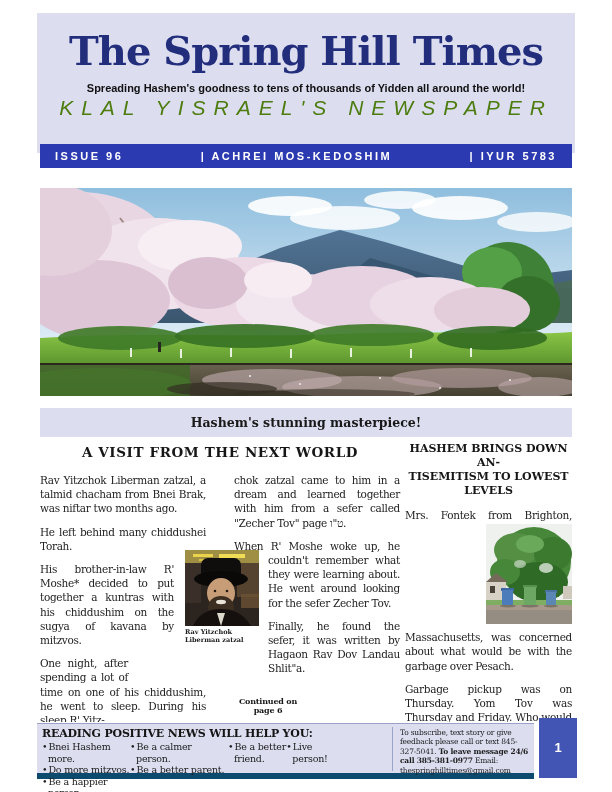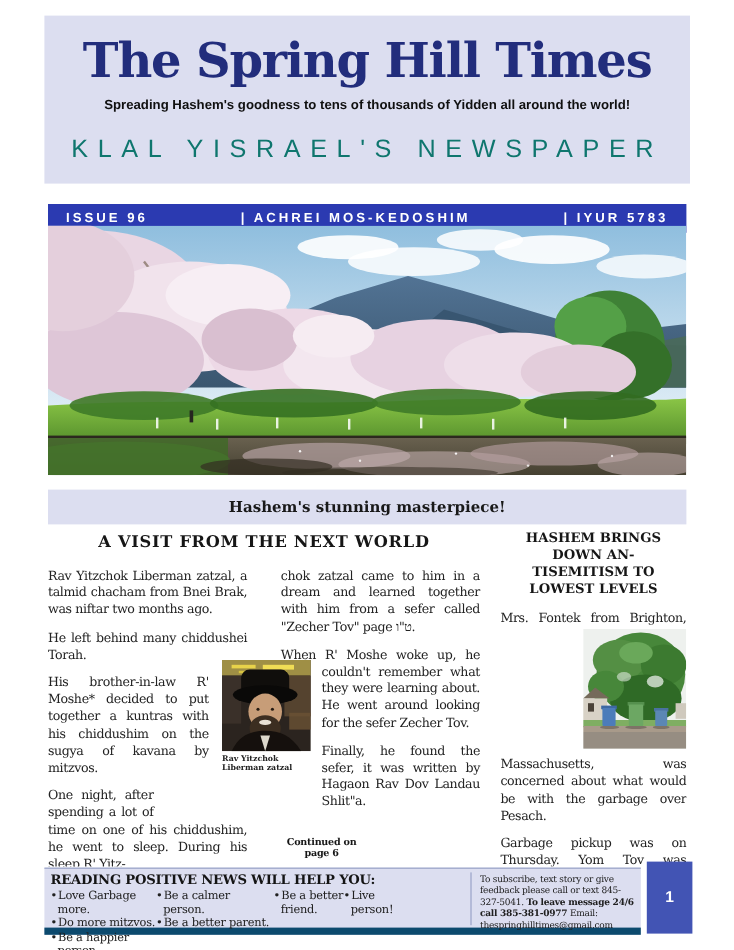--- a/index.html
+++ b/index.html
@@ -6,41 +6,41 @@
   .page{position:relative;width:612px;height:792px;background:#ffffff;overflow:hidden;
         font-family:"DejaVu Serif",serif;color:#1c1c1c;}
 
   
   .masthead{position:absolute;left:37px;top:13px;width:538px;height:140px;
             background:#dcdef0;text-align:center;}
   .mast-title{margin-top:16px;font-family:"DejaVu Serif",serif;font-weight:bold;
               font-size:40px;line-height:44px;color:#222d7c;letter-spacing:-1px;}
   .mast-sub{margin-top:9px;font-family:"Liberation Sans",sans-serif;font-weight:bold;
             font-size:11px;color:#101010;}
-  .mast-tag{margin-top:19px;font-family:"Liberation Sans",sans-serif;font-weight:400;
-            font-size:21px;letter-spacing:8px;color:#0f766e;}
-
-  
-  .issue-bar{position:absolute;left:40px;top:170px;width:532px;height:24px;
+  .mast-tag{margin-top:2px;font-family:"Liberation Sans",sans-serif;font-weight:400;
+            font-size:21px;letter-spacing:8px;color:#4d7c0f;font-style:italic;}
+
+  
+  .issue-bar{position:absolute;left:40px;top:144px;width:532px;height:24px;
              background:#2b3ab1;color:#ffffff;display:flex;align-items:center;
              justify-content:space-between;box-sizing:border-box;padding:0 15px;
              font-family:"Liberation Sans",sans-serif;font-weight:bold;font-size:11px;
              letter-spacing:2.5px;}
 
   
   .hero{position:absolute;left:40px;top:188px;width:532px;height:208px;overflow:hidden;}
   .hero svg{display:block;}
   .hero-caption{position:absolute;left:40px;top:408px;width:532px;height:29px;
                 background:#dcdef0;text-align:center;line-height:29px;
                 font-weight:bold;font-size:12.5px;color:#191919;}
 
   
   .content{position:absolute;left:40px;top:440px;width:532px;height:282px;
            display:flex;overflow:hidden;}
-  .article-left{position:relative;width:360px;margin-right:17px;}
+  .article-left{position:relative;width:360px;margin-right:5px;}
   .article-left h2{margin:4px 0 13px 0;text-align:center;font-size:13.5px;
                    letter-spacing:.6px;font-weight:bold;color:#161616;}
   .cols{display:flex;gap:28px;}
   .col{width:172px;}
   .col p, .article-right p{margin:0 0 9px 0;font-size:10.5px;line-height:14.2px;
         letter-spacing:-0.3px;text-align:justify;color:#232323;}
   .p-right-narrow{padding-right:32px;}
   .p-left-narrow{padding-left:34px;}
   .sp-col1{float:right;width:78px;height:27px;}
   .sp-col2{float:left;width:34px;height:76px;shape-outside:inset(15px 0 0 0);}
@@ -274,21 +274,21 @@
       <p>Garbage pickup was on Thursday. Yom Tov was Thursday and Friday. Who would bring all of their large garbage cans back to the house after the garbage was picked up?</p>
     </section>
 
   </main>
 
   <footer class="footer">
     <div class="benefits">
       <div class="benefits-title">READING POSITIVE NEWS WILL HELP YOU:</div>
       <div class="benefit-cols">
         <ul class="benefit-col bc1">
-          <li>Love Garbage more.</li>
+          <li>Bnei Hashem more.</li>
           <li>Do more mitzvos.</li>
           <li>Be a happier person.</li>
         </ul>
         <ul class="benefit-col bc2">
           <li>Be a calmer person.</li>
           <li>Be a better parent.</li>
         </ul>
         <ul class="benefit-col bc3">
           <li>Be a better friend.</li>
           <li>Live person!</li>

